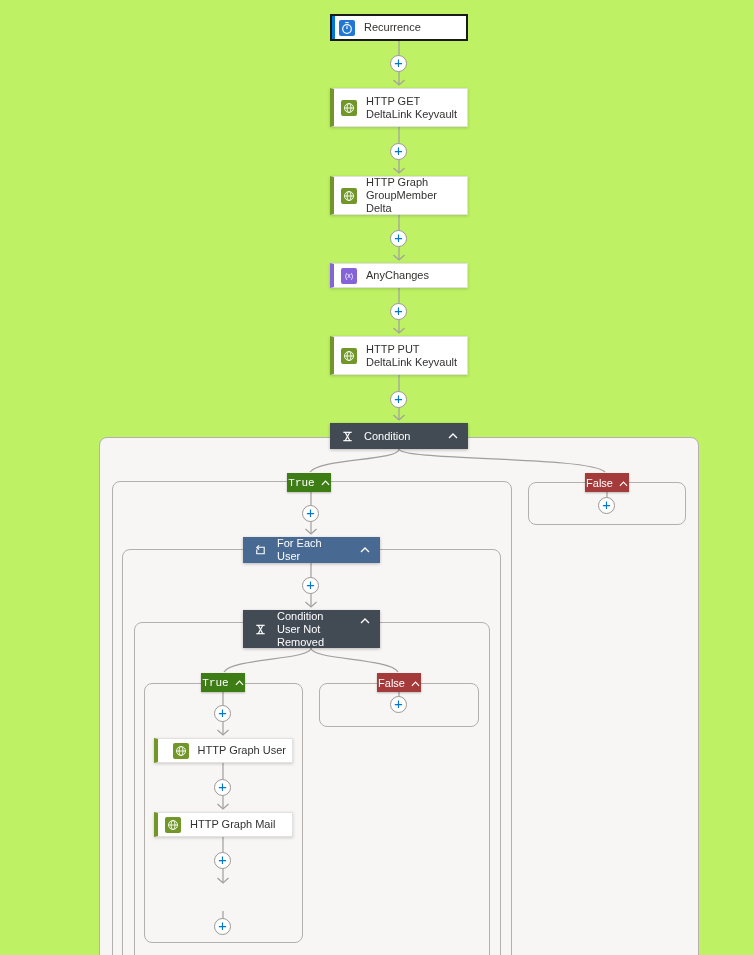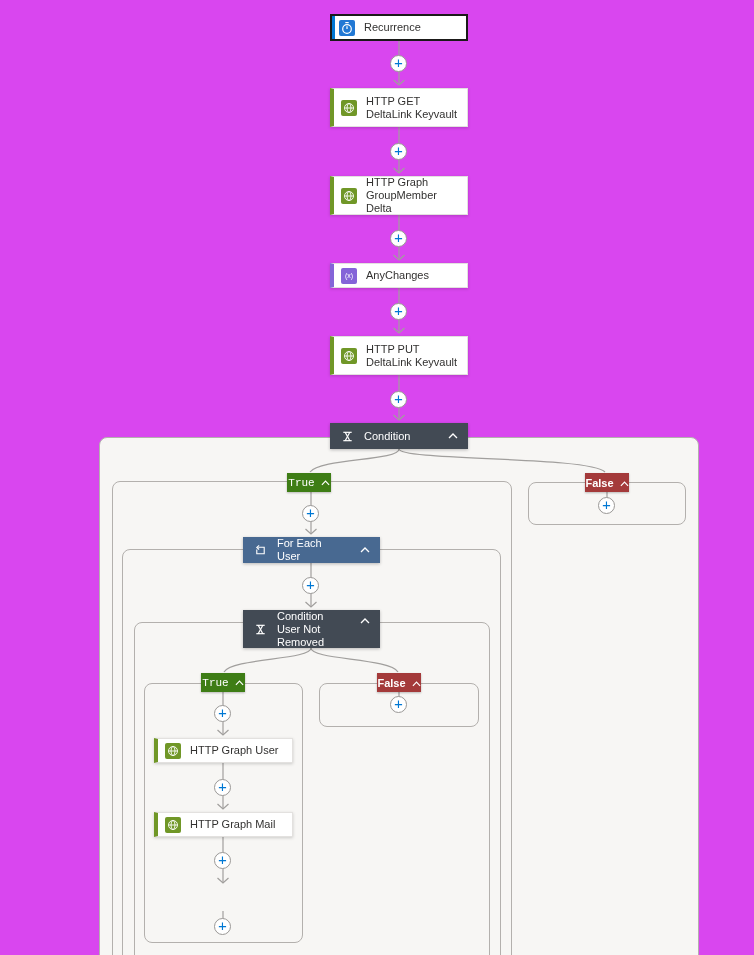--- a/index.html
+++ b/index.html
@@ -1,18 +1,18 @@
 <!DOCTYPE html>
 <html><head>
 <meta charset="utf-8">
 <style>
   * { margin:0; padding:0; box-sizing:border-box; }
   html,body { background:#ffffff; }
   body { font-family:"Liberation Sans", sans-serif; }
-  .canvas { position:relative; width:754px; height:955px; overflow:hidden; background:#d946ef; }
+  .canvas { position:relative; width:754px; height:955px; overflow:hidden; background:#bef264; }
 
   
   .scope-box { position:absolute; border:1px solid #b3b0ad; border-radius:8px; background:transparent; }
   .scope-box.outer { background:#f7f6f4; }
 
   
   .connector-layer { position:absolute; left:0; top:0; z-index:2; pointer-events:none; }
 
   
   .card { position:absolute; z-index:3; background:#ffffff; border:1px solid #e3e1df;
@@ -36,21 +36,21 @@
   .scope-header .s-lbl { flex:1 1 auto; line-height:13px; padding-right:4px; }
   .scope-header .chev { margin:0 10px; flex:0 0 10px; display:flex; }
   .scope-header.dark { background:#424a54; }
   .scope-header.blue { background:#486991; }
   .scope-header.tall .chev { align-self:flex-start; margin-top:8px; }
 
   
   .badge { position:absolute; z-index:4; height:19px; display:flex; align-items:center; justify-content:center;
           gap:6px; color:#ffffff; font-size:11px; box-shadow:0 1px 2px rgba(0,0,0,.25); cursor:pointer; }
   .badge.green { background:#3e7d15;font-family:Liberation Mono, monospace; }
-  .badge.red { background:#a43a3a;font-weight:bold; }
+  .badge.red { background:#a43a3a; }
 
   
   .plus { position:absolute; z-index:4; width:17px; height:17px; border-radius:50%;
           background:#ffffff; border:1px solid #9a9896; color:#0078d4; font-size:14px; line-height:14px;
           display:flex; align-items:center; justify-content:center; cursor:pointer;
           font-family:"DejaVu Sans Mono", monospace; }
   .plus span { margin-top:-1px; }
 </style>
 </head>
 <body>
@@ -225,21 +225,21 @@
   </div>
   <div class="badge red" style="left:377px; top:673px; width:44px;">
     <span>False</span>
     <span>
       <svg width="9" height="6" viewBox="0 0 10 6" fill="none" stroke="#ffffff" stroke-width="1.3">
           <polyline points="1,5 5,1 9,5"></polyline>
         </svg>
     </span>
   </div>
 
-  <div class="card" style="left:154px; top:738px; width:139px; height:25px;">
+  <div class="card" style="left:154px; top:738px; width:139px; height:25px;justify-content:flex-end;">
     <span class="icon-sq green">
       <svg width="12" height="12" viewBox="0 0 12 12" fill="none" stroke="#ffffff" stroke-width="0.9">
         <circle cx="6" cy="6" r="4.5"></circle>
           <ellipse cx="6" cy="6" rx="2" ry="4.5"></ellipse>
           <path d="M1.5,6 L10.5,6"></path>
       </svg>
     </span>
     <span class="lbl">HTTP Graph User</span>
   </div>
 

